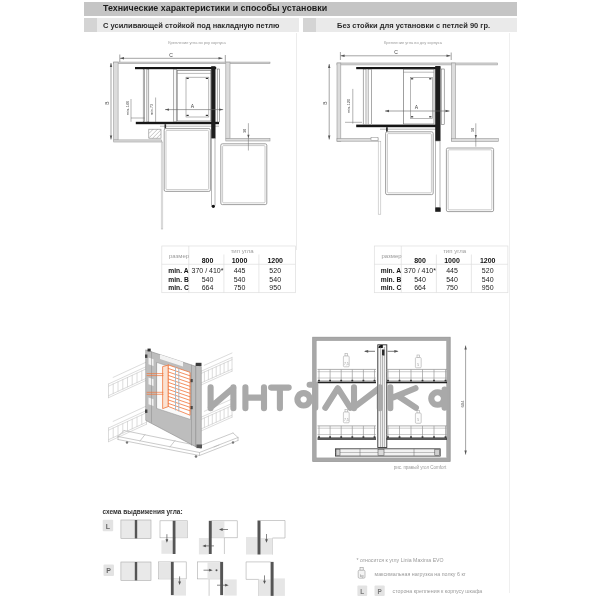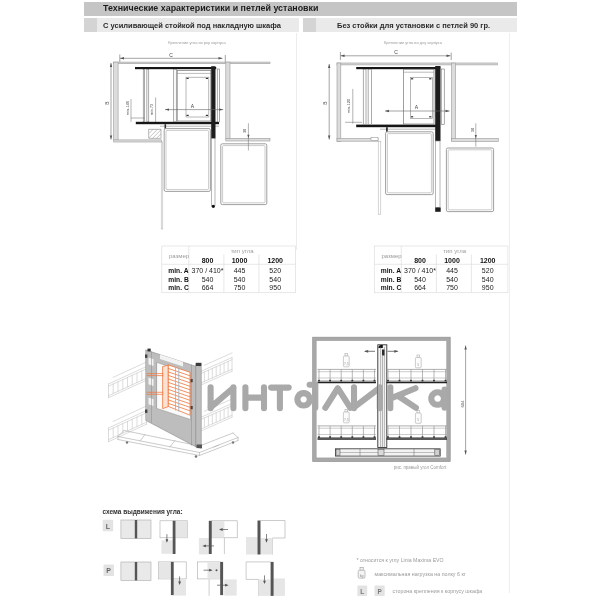--- a/index.html
+++ b/index.html
@@ -4,27 +4,27 @@
 <style>
 html,body{margin:0;padding:0;background:#fff;}
 body{width:600px;height:600px;position:relative;font-family:"Liberation Sans",sans-serif;overflow:hidden;}
 .abs{position:absolute;}
 </style>
 </head>
 <body>
 
 <div class="abs" style="left:84px;top:2px;width:433px;height:14px;background:#c5c5c5;"></div>
 
-<div class="abs" style="left:103px;top:2.5px;width:420px;font-size:8.9px;font-weight:bold;color:#1c1c1c;">Технические характеристики и петлей установки</div>
+<div class="abs" style="left:103px;top:2.5px;width:420px;font-size:8.9px;font-weight:bold;color:#1c1c1c;">Технические характеристики и способы установки</div>
 
 <div class="abs" style="left:84px;top:18px;width:215px;height:14px;background:#eaeaea;"></div>
 
 <div class="abs" style="left:84px;top:18px;width:13px;height:14px;background:#d4d4d4;"></div>
 
-<div class="abs" style="left:103px;top:20.5px;font-size:7.5px;font-weight:bold;color:#2a2a2a;">С усиливающей стойкой под накладную шкафа</div>
+<div class="abs" style="left:103px;top:20.5px;font-size:7.5px;font-weight:bold;color:#2a2a2a;">С усиливающей стойкой под накладную петлю</div>
 
 <div class="abs" style="left:303px;top:18px;width:214px;height:14px;background:#eaeaea;"></div>
 
 <div class="abs" style="left:303px;top:18px;width:13px;height:14px;background:#d4d4d4;"></div>
 
 <div class="abs" style="left:323px;top:20.5px;font-size:7.5px;font-weight:bold;color:#2a2a2a;margin-left:14px;">Без стойки для установки с петлей 90 гр.</div>
 
 <div class="abs" style="left:296px;top:33px;width:1px;height:217px;background:#ececec;"></div>
 
 <div class="abs" style="left:509px;top:33px;width:1px;height:560px;background:#efefef;"></div>

